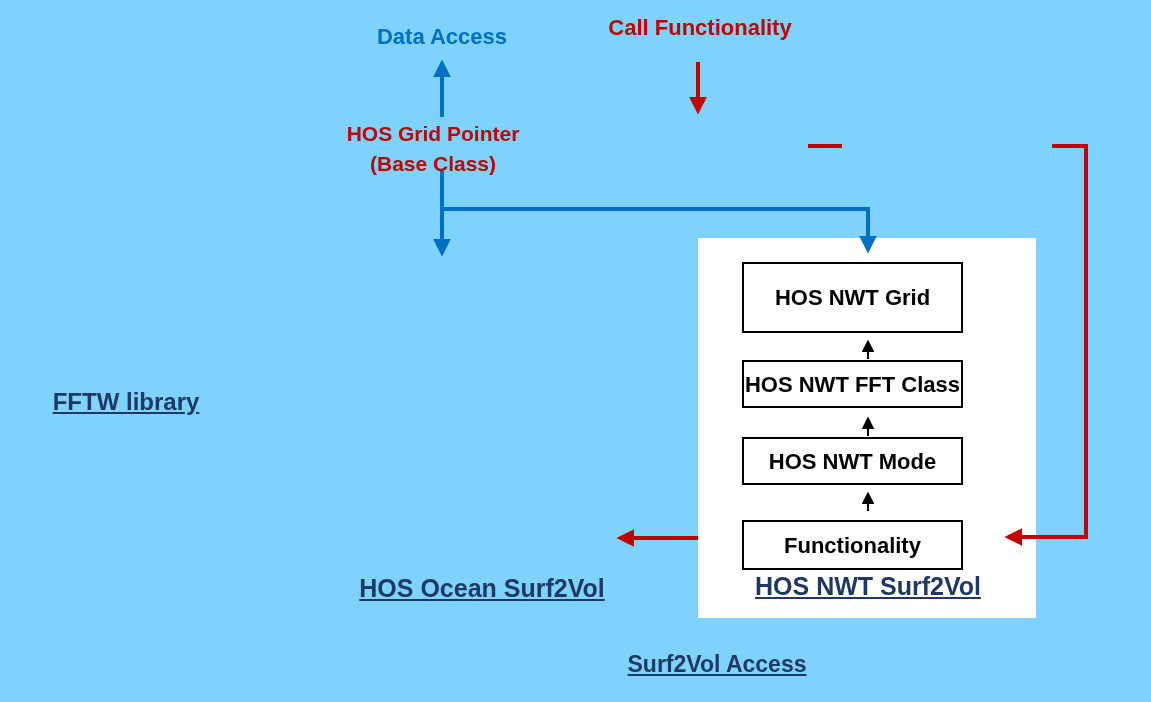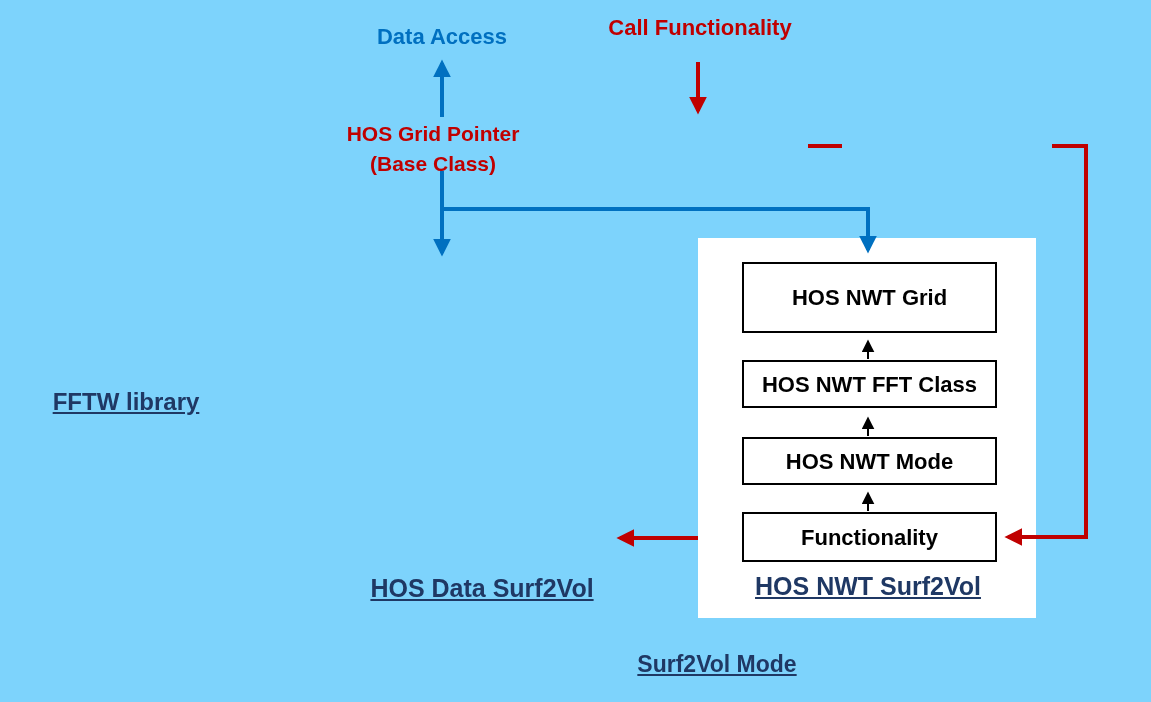--- a/index.html
+++ b/index.html
@@ -29,34 +29,34 @@
   #surf2vol-class{left:717px;top:651px;font-size:23px;}
   #nwt-title{left:868px;top:572px;font-size:25px;z-index:6;}
   #nwt-panel{
     position:absolute;
     left:698px;top:238px;width:338px;height:380px;
     background:#FFFFFF;
     z-index:1;
   }
   .node{
     position:absolute;
-    left:44px;width:255px;
+    left:44px;width:221px;
     box-sizing:border-box;
     border:2px solid #000000;
     background:#FFFFFF;
     display:flex;flex-direction:column;
     align-items:center;justify-content:center;
     font-weight:bold;color:#000000;
     font-size:22px;line-height:29px;
     z-index:2;
   }
   #node-grid{top:24px;height:71px;}
   #node-fft{top:122px;height:48px;}
   #node-mode{top:199px;height:48px;}
-  #node-func{top:274px;height:50px;}
+  #node-func{top:282px;height:50px;}
   #wires{
     position:absolute;left:0;top:0;width:1151px;height:702px;
     z-index:10;pointer-events:none;
   }
 </style>
 </head>
 <body>
 
 <div id="stage">
 
@@ -64,23 +64,23 @@
 
   <div class="lbl red" id="hos-grid-pointer">
     <span>HOS Grid Pointer</span><br>
     <span>(Base Class)</span>
   </div>
 
   <div class="lbl red" id="call-functionality">Call Functionality</div>
 
   <div class="lbl navy" id="fftw-library">FFTW library</div>
 
-  <div class="lbl navy" id="hos-ocean-surf2vol">HOS Data Surf2Vol</div>
+  <div class="lbl navy" id="hos-ocean-surf2vol">HOS Ocean Surf2Vol</div>
 
-  <div class="lbl navy" id="surf2vol-class">Surf2Vol Mode</div>
+  <div class="lbl navy" id="surf2vol-class">Surf2Vol Access</div>
 
   <div id="nwt-panel">
     <div class="node" id="node-grid">
       <span>HOS NWT Grid</span>
     </div>
     <div class="node" id="node-mode">
       <span>HOS NWT Mode</span>
     </div>
     <div class="node" id="node-fft">
       <span>HOS NWT FFT Class</span>

